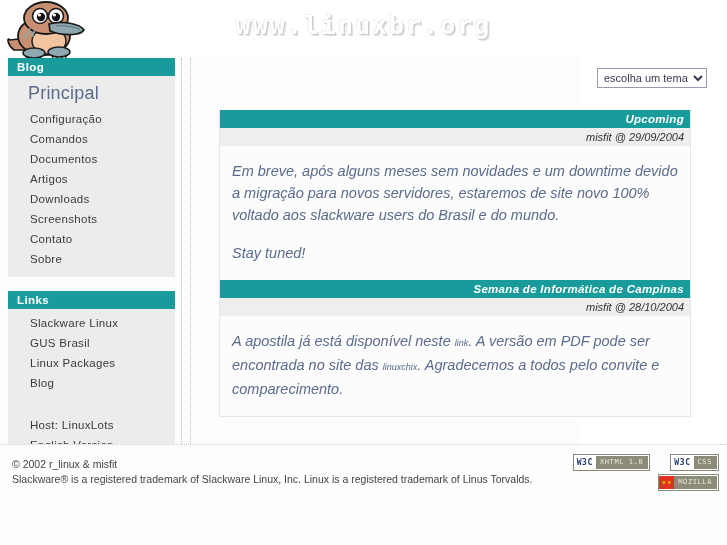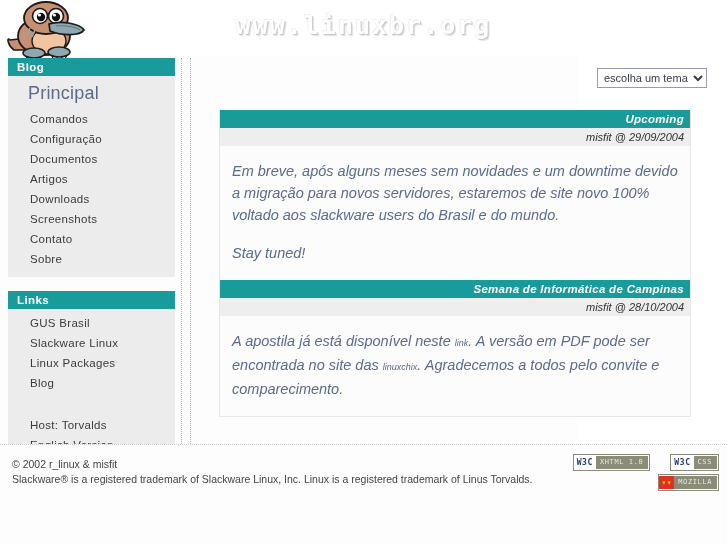--- a/index.html
+++ b/index.html
@@ -265,40 +265,40 @@
   </div>
 
   <div class="layout">
 
     <div class="sidebar">
 
       <div class="panel">
         <div class="panel-title">Blog</div>
         <div class="panel-body">
           <div class="menu-main">Principal</div>
+          <div class="menu-item">Configuração</div>
           <div class="menu-item">Comandos</div>
-          <div class="menu-item">Configuração</div>
           <div class="menu-item">Documentos</div>
           <div class="menu-item">Artigos</div>
           <div class="menu-item">Downloads</div>
           <div class="menu-item">Screenshots</div>
           <div class="menu-item">Contato</div>
           <div class="menu-item">Sobre</div>
         </div>
       </div>
 
       <div class="panel">
         <div class="panel-title">Links</div>
         <div class="panel-body">
+          <div class="menu-item">Slackware Linux</div>
           <div class="menu-item">GUS Brasil</div>
-          <div class="menu-item">Slackware Linux</div>
           <div class="menu-item">Linux Packages</div>
           <div class="menu-item">Blog</div>
           <div class="panel-spacer"></div>
-          <div class="menu-item plain">Host: Torvalds</div>
+          <div class="menu-item plain">Host: LinuxLots</div>
           <div class="menu-item plain">English Version</div>
         </div>
       </div>
 
     </div>
 
     <div class="main">
 
       <div class="theme-row">
         <select class="theme-select">

